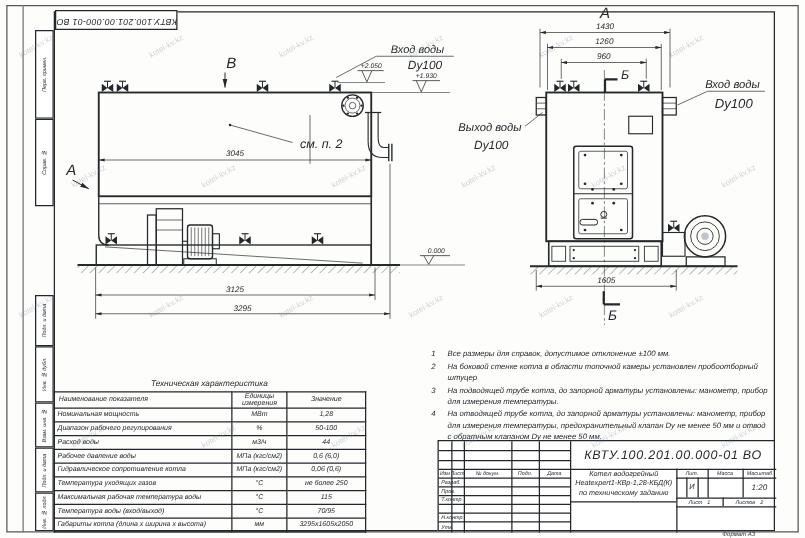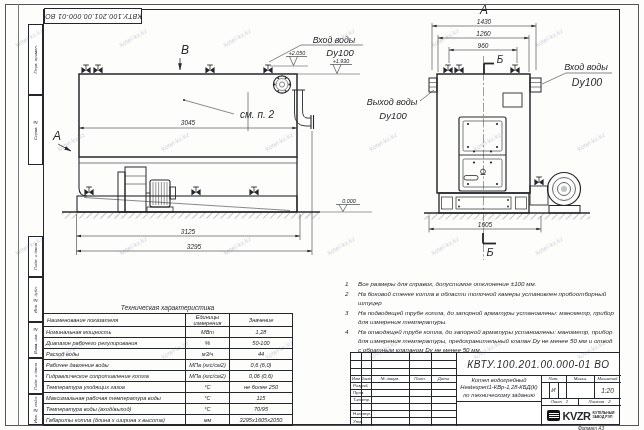--- a/index.html
+++ b/index.html
@@ -461,32 +461,20 @@
 
   <div class="cell" style="left:190px;top:45px;width:37px;height:7px;gap:4px;">
     <span class="lbl">Лист</span>
     <span class="lbl">1</span>
   </div>
   <div class="cell" style="left:227px;top:45px;width:43px;height:7px;gap:4px;">
     <span class="lbl">Листов</span>
     <span class="lbl">2</span>
   </div>
 
-  <div class="cell" style="left:190px;top:52px;width:80px;height:21px;">
-    <span class="logo-box">
-        <i></i>
-        <i></i>
-        <i></i>
-      </span>
-    <span class="logo-word">KVZR</span>
-    <span class="org-lines">
-      <div>КОТЕЛЬНЫЙ</div>
-      <div>ЗАВОД РЭП</div>
-    </span>
-  </div>
 </div>
 
 <div class="abs fmt">Формат  А3</div>
 
 <div class="abs wm-layer">
     <span style="left: 14px; top: 34px;">kotel-kv.kz</span>
     <span style="left: 118px; top: 34px;">kotel-kv.kz</span>
     <span style="left: 222px; top: 34px;">kotel-kv.kz</span>
     <span style="left: 326px; top: 34px;">kotel-kv.kz</span>
     <span style="left: 430px; top: 34px;">kotel-kv.kz</span>

